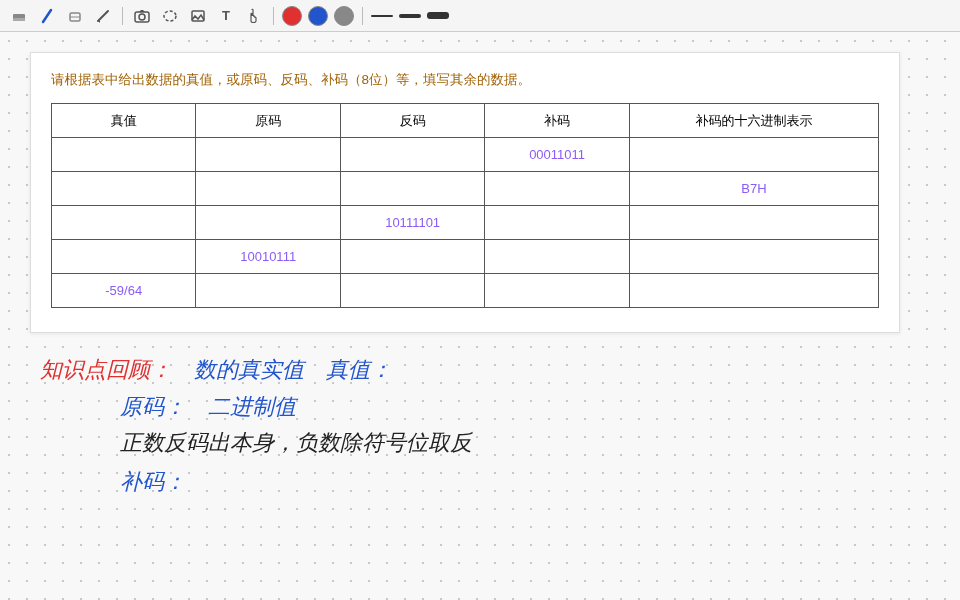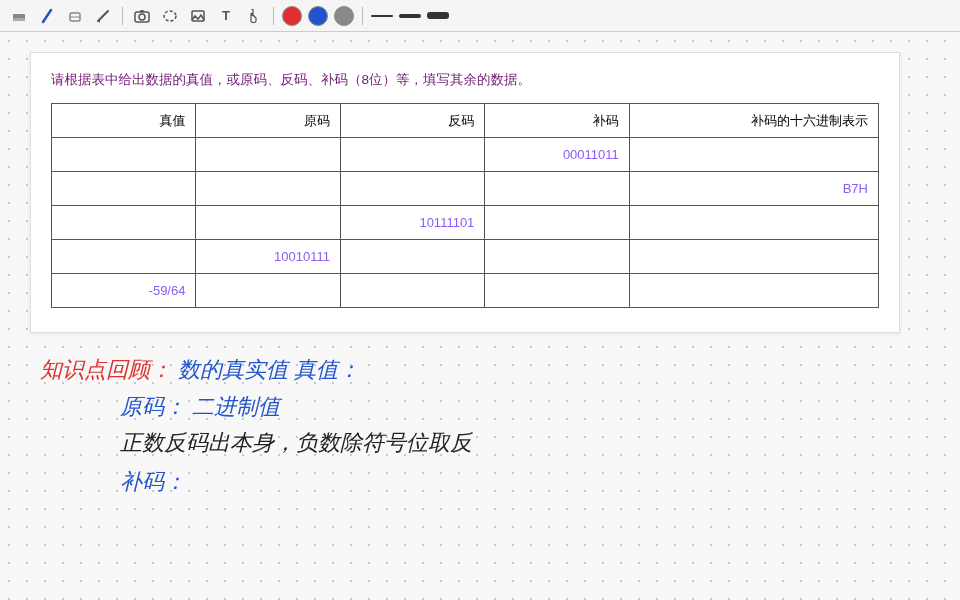--- a/index.html
+++ b/index.html
@@ -69,34 +69,34 @@
     #content-panel {
       background: white;
       border: 1px solid #ddd;
       padding: 18px 20px 24px 20px;
       box-shadow: 0 1px 4px rgba(0,0,0,0.08);
       max-width: 870px;
     }
 
     .instruction-text {
       font-size: 13.5px;
-      color: #701a75;
+      color: #a16207;
       margin-bottom: 14px;
     }
 
     
     table.data-table {
       border-collapse: collapse;
       width: 100%;
       margin-bottom: 0;
     }
     table.data-table th, table.data-table td {
       border: 1px solid #555;
       padding: 6px 10px;
-      text-align: right;
+      text-align: center;
       font-size: 13px;
       height: 34px;
       min-width: 80px;
     }
     table.data-table th {
       background: #fff;
       font-weight: normal;
       font-size: 13px;
     }
     table.data-table td {
@@ -107,21 +107,21 @@
     #notes-area {
       margin-top: 18px;
       padding-left: 10px;
     }
 
     .note-line {
       font-size: 22px;
       line-height: 1.7;
       display: flex;
       align-items: flex-start;
-      gap: 6px;
+      gap: 22px;
     }
 
     .handwritten-red {
       color: #e03030;
       font-family: 'KaiTi', 'STKaiti', 'SimKai', cursive;
       font-style: italic;
     }
     .handwritten-blue {
       color: #2255cc;
       font-family: 'KaiTi', 'STKaiti', 'SimKai', cursive;

